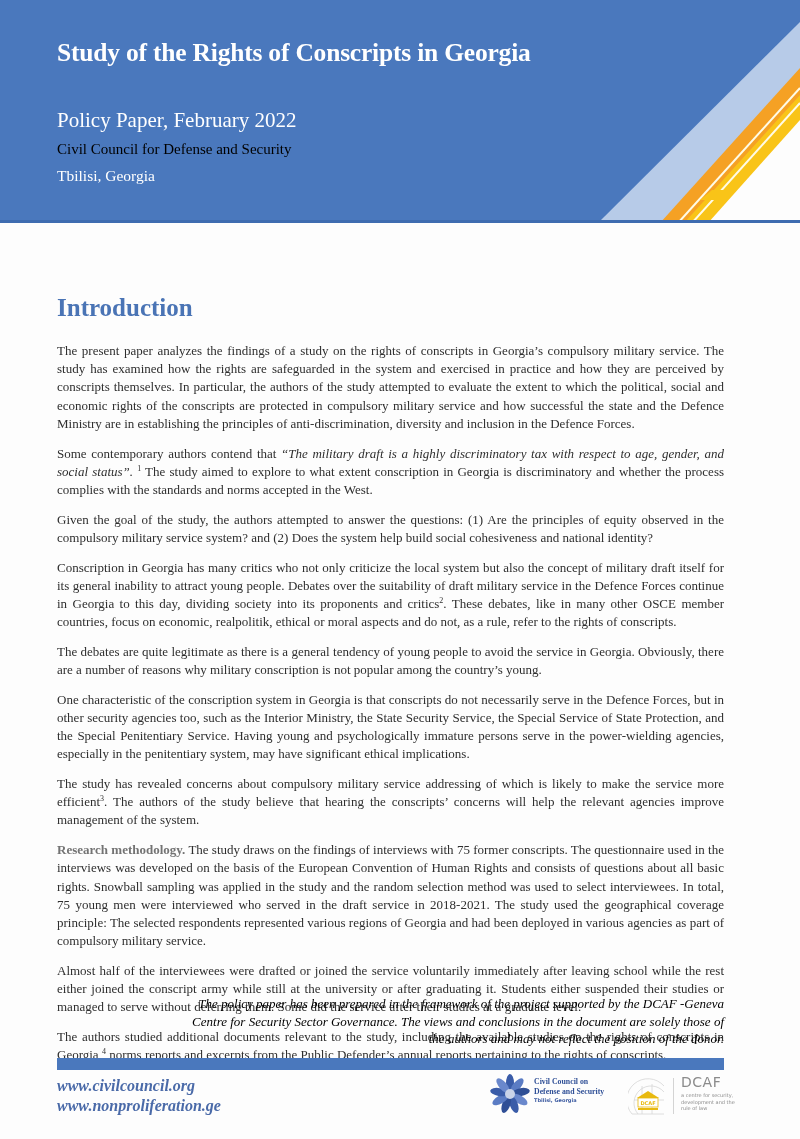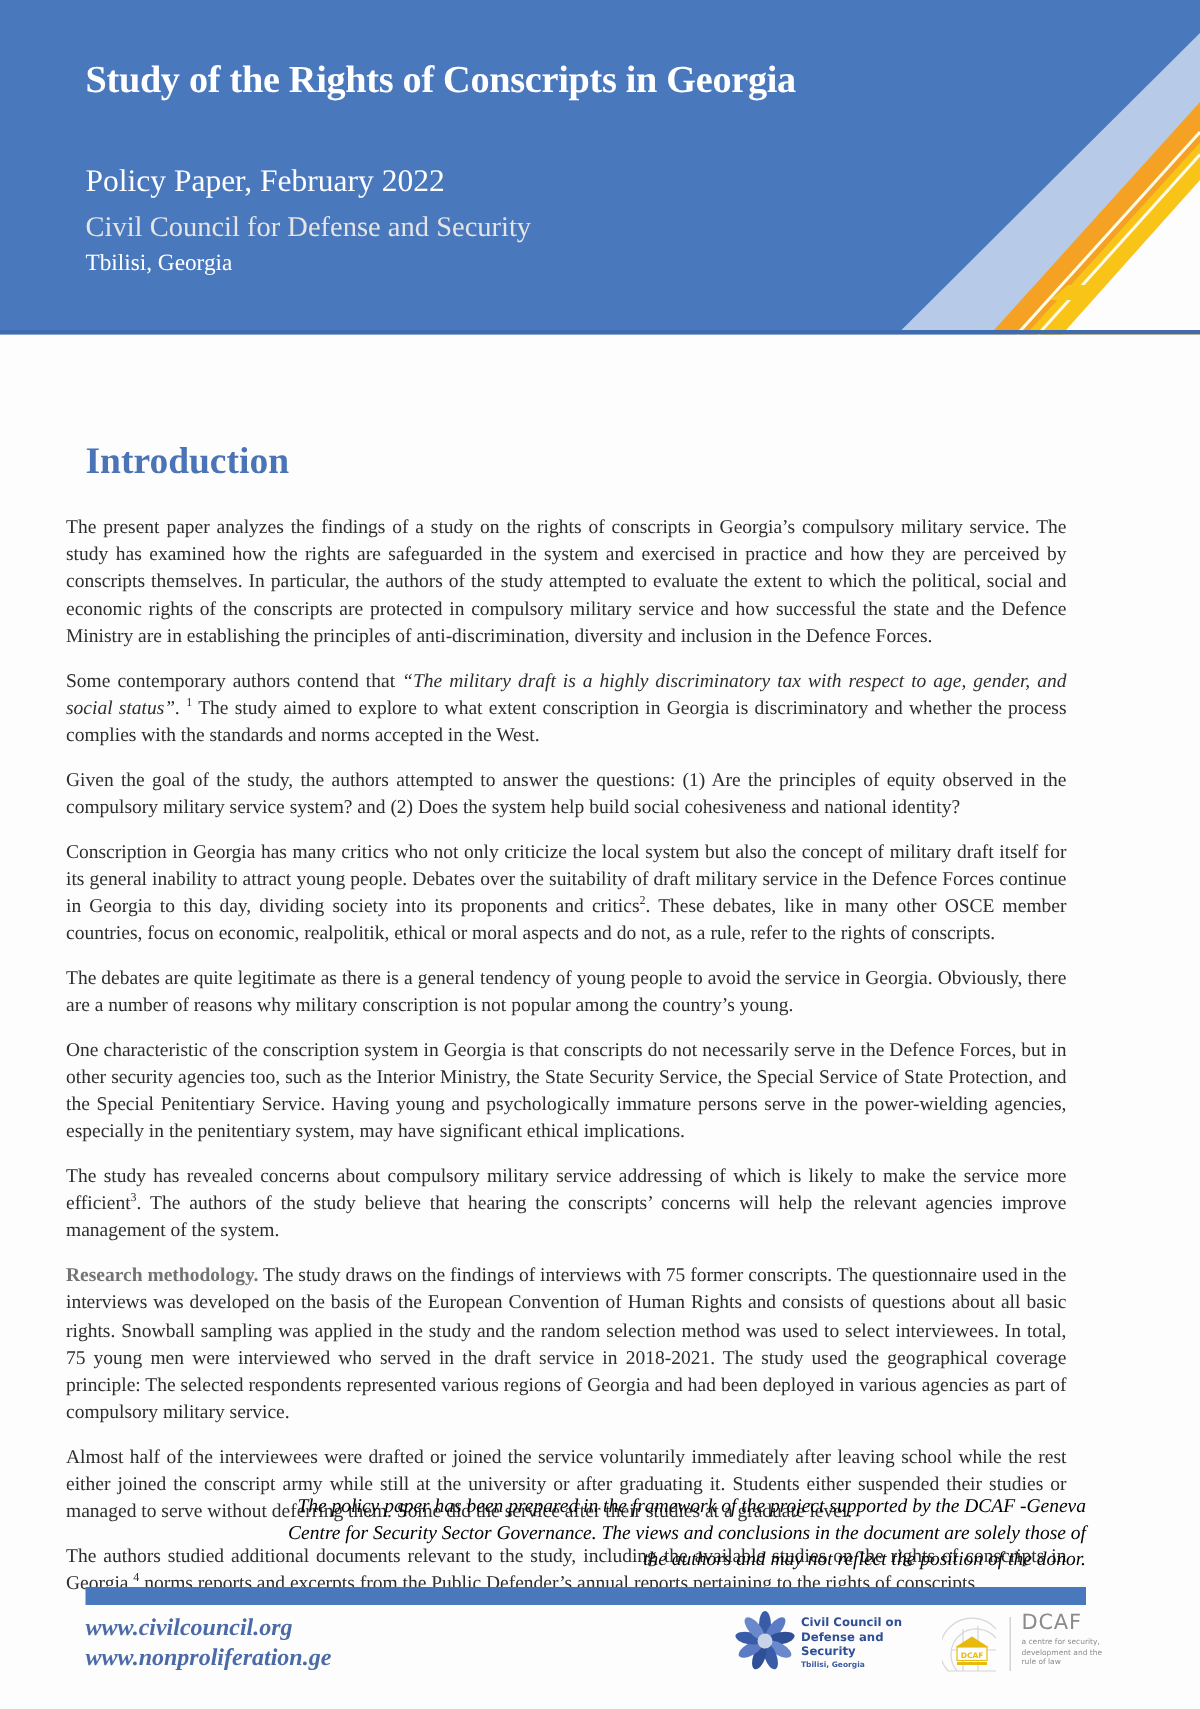--- a/index.html
+++ b/index.html
@@ -13,48 +13,48 @@
       position: absolute; left: 0; top: 0; width: 800px; height: 223px;
       background: #4a78bd; overflow: hidden; padding-left: 21px;
     }
     .header-deco { position: absolute; left: 0; top: 0; width: 800px; height: 223px; }
     .header-bottom-line { position: absolute; left: 0; top: 220px; width: 800px; height: 3px; background: #3f6cb0; }
     .doc-title {
       position: absolute; left: 57px; top: 38px; margin: 0;
       font-size: 25.5px; font-weight: bold; color: #ffffff; letter-spacing: -0.2px;
     }
     .doc-subtitle { position: absolute; left: 57px; top: 108px; font-size: 21px; color: #ffffff; }
-    .doc-org { position: absolute; left: 57px; top: 141px; font-size: 19px; color: #e5e5e5; }
+    .doc-org { position: absolute; left: 57px; top: 141px; font-size: 15px; color: #000000; }
     .doc-place { position: absolute; left: 57px; top: 167px; font-size: 15.5px; color: #ffffff; }
 
     .section-heading {
       position: absolute; left: 57px; top: 294px; margin: 0;
       font-size: 25px; font-weight: bold; color: #4a74b5; text-align: center;
     }
     .body-text {
-      position: absolute; left: 44px; top: 342px; width: 667px;
+      position: absolute; left: 57px; top: 342px; width: 667px;
       font-size: 13px; line-height: 18.2px; text-align: justify; color: #2e2e2e;
     }
     .body-text p { margin: 0 0 11.5px 0; }
     .body-text sup { font-size: 8px; line-height: 0; }
     .body-text b { font-weight: bold; color: #737373; }
     .disclaimer {
       position: absolute; left: 190px; top: 995px; width: 534px;
       font-size: 13px; line-height: 17.6px; text-align: right; font-style: italic; color: #000000;
     }
     .footer-bar { position: absolute; left: 57px; top: 1058px; width: 667px; height: 12px; background: #4a78bd; }
     .footer-links { position: absolute; left: 57px; top: 1076px; }
     .footer-link {
       display: block; font-size: 16px; line-height: 20px; font-weight: bold; font-style: italic;
       color: #4a6aa8; text-decoration: none;
     }
     .ccds-logo { position: absolute; left: 490px; top: 1074px; width: 130px; height: 44px; }
     .ccds-emblem { position: absolute; left: 0; top: 0; width: 40px; height: 40px; }
     .ccds-text { position: absolute; left: 44px; top: 3px; font-family: "DejaVu Sans", sans-serif; color: #2f4f96; }
-    .ccds-name1, .ccds-name2 { display: block; font-size: 7.8px; font-weight: bold; line-height: 9.5px; }
+    .ccds-name1, .ccds-name2 { display: block; font-size: 7.8px; font-weight: bold; line-height: 9.5px; font-family: Liberation Serif, serif; }
     .ccds-city { display: block; font-size: 5px; line-height: 8px; font-weight: bold; color: #3b5aa0; }
     .dcaf-logo { position: absolute; left: 628px; top: 1074px; width: 110px; height: 44px; }
     .dcaf-emblem { position: absolute; left: 0; top: 4px; width: 40px; height: 38px; }
     .dcaf-sep { position: absolute; left: 45px; top: 4px; width: 1px; height: 36px; background: #d4d4d4; }
     .dcaf-name {
       position: absolute; left: 53px; top: 0px; font-family: "DejaVu Sans", sans-serif;
       font-size: 14px; color: #8b8b8b; letter-spacing: 0.5px;
     }
     .dcaf-tagline {
       position: absolute; left: 53px; top: 18px; width: 56px; font-family: "DejaVu Sans", sans-serif;

